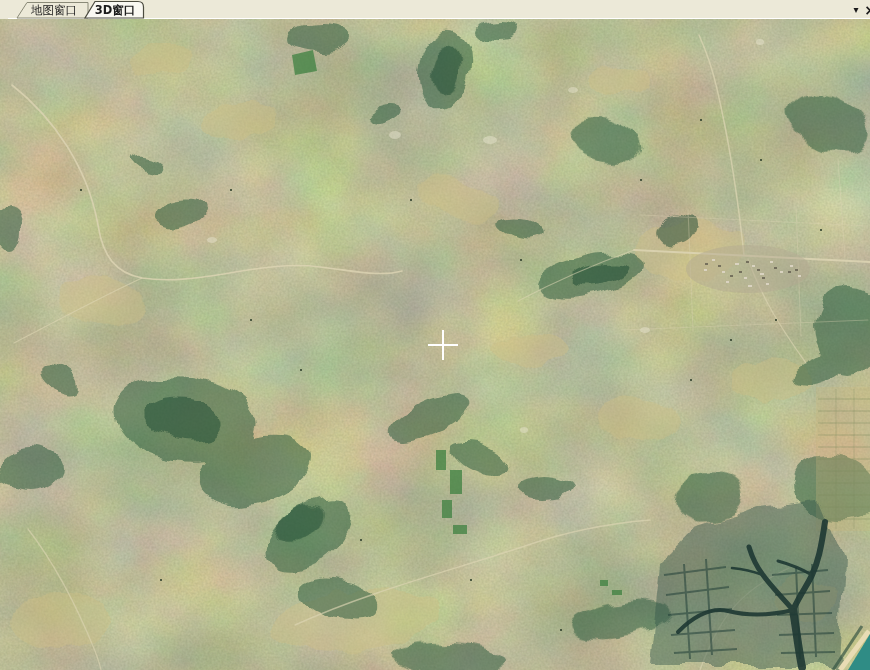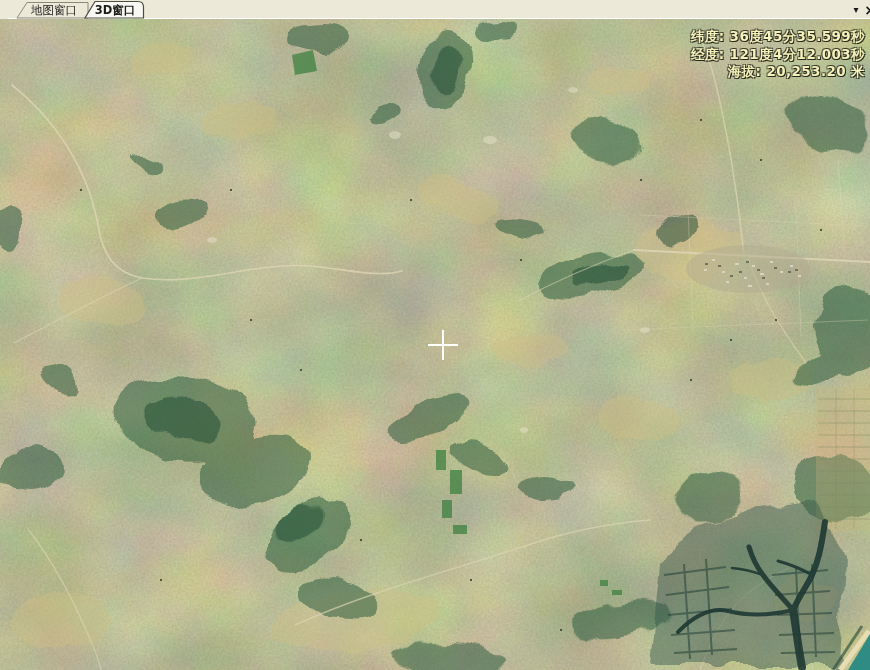--- a/index.html
+++ b/index.html
@@ -250,24 +250,19 @@
         <rect x="700" y="100" width="2" height="2"></rect>
           <rect x="760" y="140" width="2" height="2"></rect>
         <rect x="820" y="210" width="2" height="2"></rect>
           <rect x="640" y="160" width="2" height="2"></rect>
         <rect x="730" y="320" width="2" height="2"></rect>
           <rect x="690" y="360" width="2" height="2"></rect>
         <rect x="775" y="300" width="2" height="2"></rect>
       </g>
     </svg>
 
-    <div class="coords">
-      <div>纬度: 36度45分35.599秒</div>
-      <div>经度: 121度4分12.003秒</div>
-      <div>海拔: 20,253.20 米</div>
-    </div>
 
     <div class="crosshair">
       <div class="h"></div>
         <div class="v"></div>
     </div>
   </div>
 </div>
 
 </body></html>

